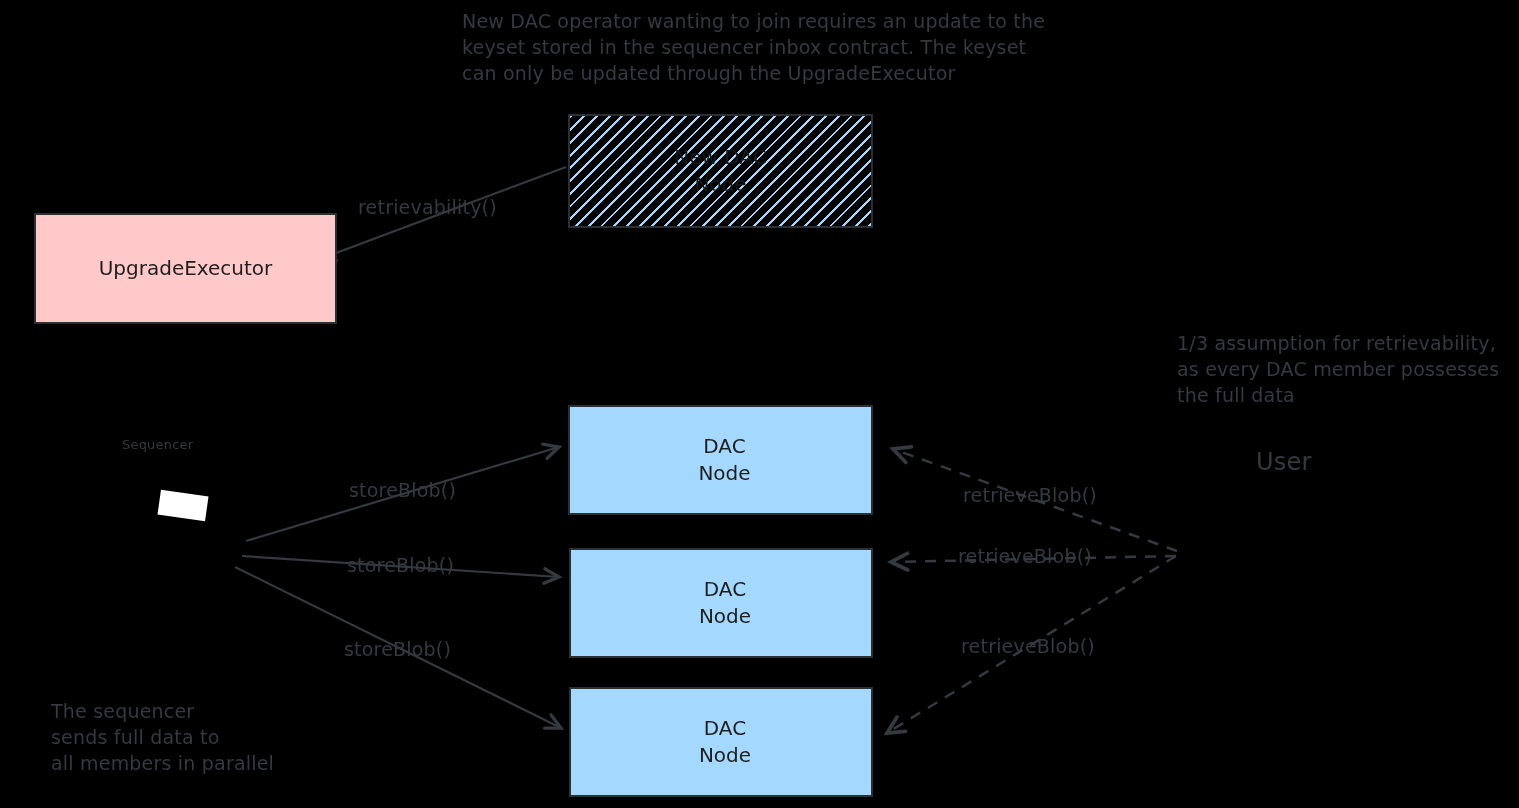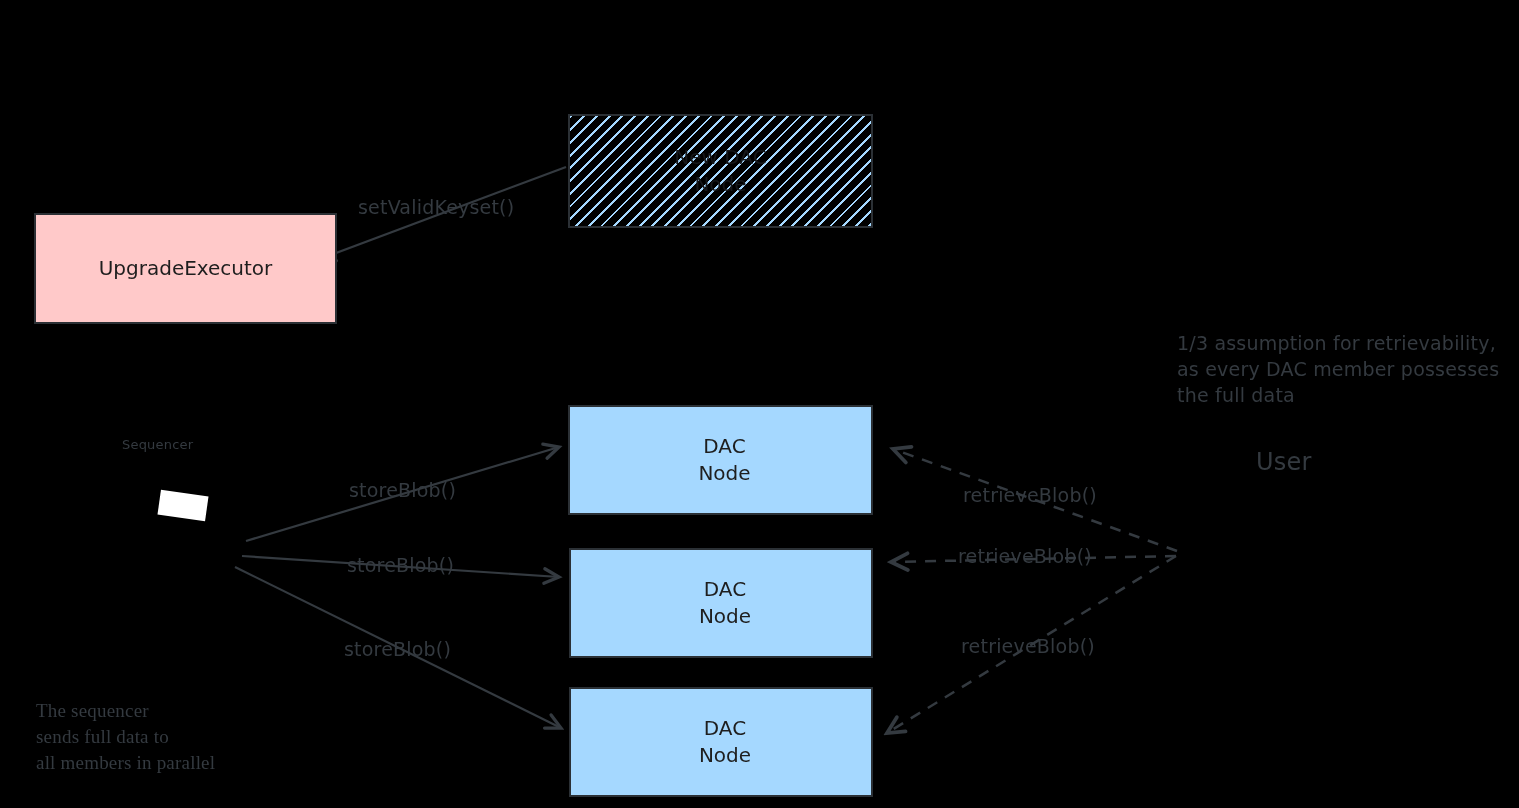--- a/index.html
+++ b/index.html
@@ -69,31 +69,34 @@
 
     <line x1="246" y1="541" x2="559" y2="447" stroke="#343a40" stroke-width="2.2" marker-end="url(#ah)"></line>
     <line x1="242" y1="556" x2="559" y2="577" stroke="#343a40" stroke-width="2.2" marker-end="url(#ah)"></line>
     <line x1="235" y1="567" x2="561" y2="728" stroke="#343a40" stroke-width="2.2" marker-end="url(#ah)"></line>
 
     <line x1="1177" y1="551" x2="893" y2="449" stroke="#343a40" stroke-width="2.5" stroke-dasharray="11 9" marker-end="url(#ah)"></line>
     <line x1="1176" y1="556" x2="891" y2="562" stroke="#343a40" stroke-width="2.5" stroke-dasharray="11 9" marker-end="url(#ah)"></line>
     <line x1="1176" y1="556" x2="887" y2="733" stroke="#343a40" stroke-width="2.5" stroke-dasharray="11 9" marker-end="url(#ah)"></line>
   </svg>
 
+  <div class="abs hand" style="left:462px; top:8px;">New DAC operator wanting to join requires an update to the
+keyset stored in the sequencer inbox contract. The keyset
+can only be updated through the UpgradeExecutor</div>
 
   <div class="abs node node-hatch" style="left:568px; top:114px; width:305px; height:114px;">
     <span>New DAC
 Node</span>
   </div>
 
   <div class="abs node node-pink" style="left:10px; top:213px; width:303px; height:111px;margin-left:24px;">
     <span>UpgradeExecutor</span>
   </div>
 
-  <div class="abs edge-label" style="left:358px; top:196px;">setValidKeyset()</div>
+  <div class="abs edge-label" style="left:358px; top:196px;">retrievability()</div>
 
   <div class="abs edge-label" style="left:122px; top:437px; font-size:13px;">Sequencer</div>
   <div class="abs laptop-screen" style="left:159px; top:493px; width:48px; height:25px;"></div>
 
   <div class="abs node node-blue" style="left:568px; top:405px; width:305px; height:110px;">
     <span>DAC
 Node</span>
   </div>
   <div class="abs node node-blue" style="left:569px; top:548px; width:304px; height:110px;">
     <span>DAC
@@ -110,17 +113,17 @@
 
   <div class="abs edge-label" style="left:963px; top:484px;">retrieveBlob()</div>
   <div class="abs edge-label" style="left:958px; top:545px;">retrieveBlob()</div>
   <div class="abs edge-label" style="left:961px; top:635px;">retrieveBlob()</div>
 
   <div class="abs hand" style="left:1177px; top:330px;">1/3 assumption for retrievability,
 as every DAC member possesses
 the full data</div>
   <div class="abs edge-label" style="left:1256px; top:448px; font-size:24px;">User</div>
 
-  <div class="abs hand" style="left:36px; top:698px;font-family:Liberation Serif, serif;">The sequencer
+  <div class="abs hand" style="left:51px; top:698px;">The sequencer
 sends full data to
 all members in parallel</div>
 
 </div>
 
 </body></html>

